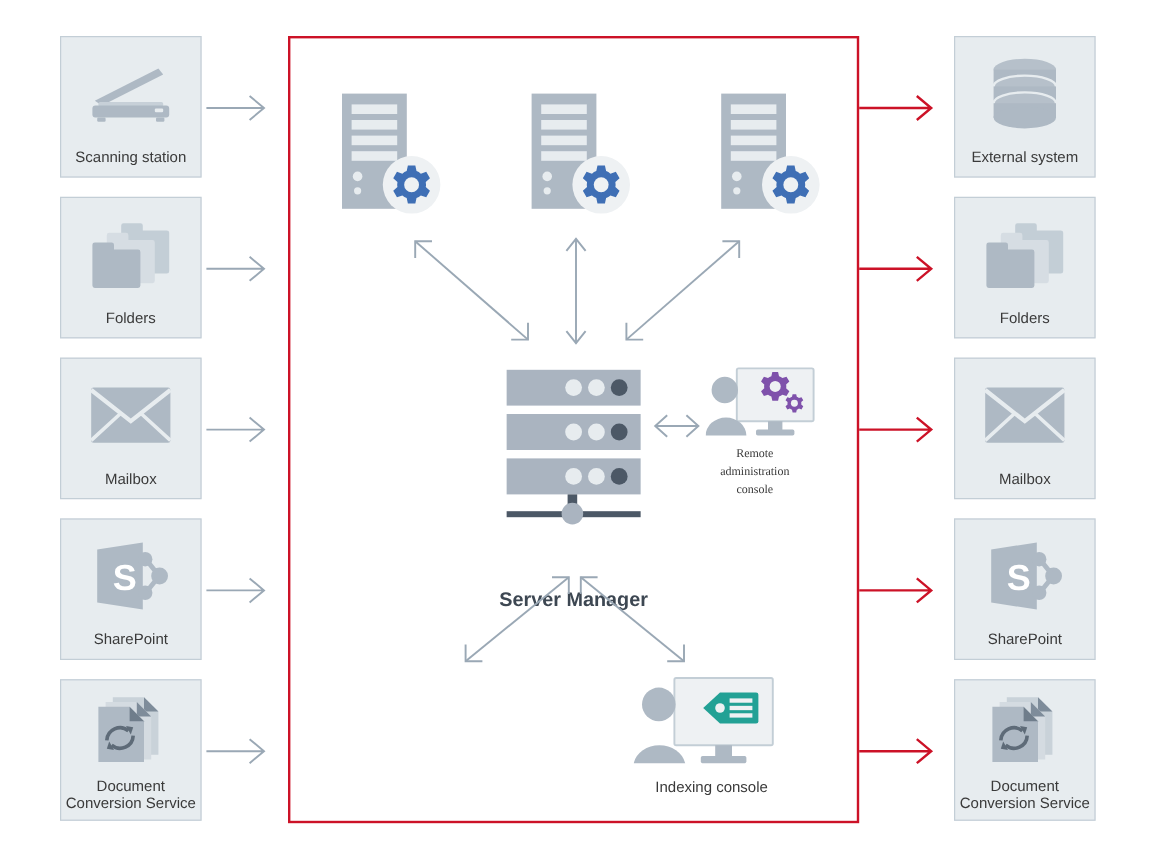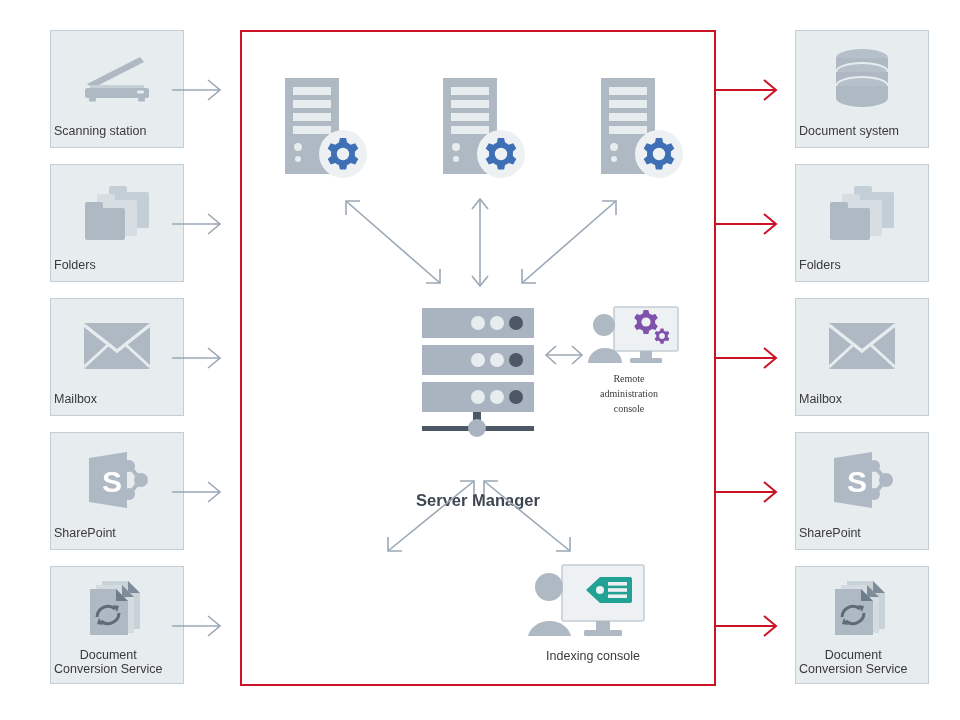--- a/index.html
+++ b/index.html
@@ -7,26 +7,26 @@
     width: 960px; height: 720px;
     background: #ffffff;
     font-family: "Liberation Sans", sans-serif;
     overflow: hidden;
   }
   .canvas { position: relative; width: 960px; height: 720px; }
 
   
   .card {
     position: absolute;
-    width: 134px; height: 118px;
+    width: 118px; height: 118px;
     background: #e7ecef;
     border: 1px solid #c3ced6;
     display: flex;
     flex-direction: column;
-    align-items: flex-start;
+    align-items: center;
     justify-content: flex-start;
   }
   .card .icon-wrap {
     flex: 1 1 auto;
     display: flex; align-items: center; justify-content: center;
     width: 100%;
   }
   .card .card-label {
     font-size: 12.5px;
     color: #3a3a3a;
@@ -385,21 +385,21 @@
       <svg width="64" height="62" viewBox="0 0 64 62">
         <ellipse cx="32" cy="11" rx="26" ry="9" fill="#b6c0ca"></ellipse>
         <rect x="6" y="11" width="52" height="14" fill="#aeb9c4"></rect>
         <ellipse cx="32" cy="25" rx="26" ry="9" fill="#b6c0ca" stroke="#e7ecef" stroke-width="2"></ellipse>
         <rect x="6" y="25" width="52" height="14" fill="#aeb9c4"></rect>
         <ellipse cx="32" cy="39" rx="26" ry="9" fill="#b6c0ca" stroke="#e7ecef" stroke-width="2"></ellipse>
         <rect x="6" y="39" width="52" height="12" fill="#aeb9c4"></rect>
         <ellipse cx="32" cy="51" rx="26" ry="9" fill="#aeb9c4"></ellipse>
       </svg>
     </div>
-    <div class="card-label">Document system</div>
+    <div class="card-label">External system</div>
   </div>
 
   <div class="card" style="left:795px; top:164px;">
     <div class="icon-wrap">
       <svg width="70" height="60" viewBox="0 0 70 60">
         <path d="M29 4 h14 a2 2 0 0 1 2 2 v4 h20 a2 2 0 0 1 2 2 v32 a2 2 0 0 1 -2 2 h-36 a2 2 0 0 1 -2 -2 V6 a2 2 0 0 1 2 -2 z" fill="#c3ced6"></path>
         <path d="M17 12 h14 a2 2 0 0 1 2 2 v4 h20 a2 2 0 0 1 2 2 v32 a2 2 0 0 1 -2 2 h-36 a2 2 0 0 1 -2 -2 V14 a2 2 0 0 1 2 -2 z" fill="#d6dde3"></path>
         <path d="M5 20 h14 a2 2 0 0 1 2 2 v4 h20 a2 2 0 0 1 2 2 v28 a2 2 0 0 1 -2 2 H5 a2 2 0 0 1 -2 -2 V22 a2 2 0 0 1 2 -2 z" fill="#aeb9c4"></path>
       </svg>
     </div>

